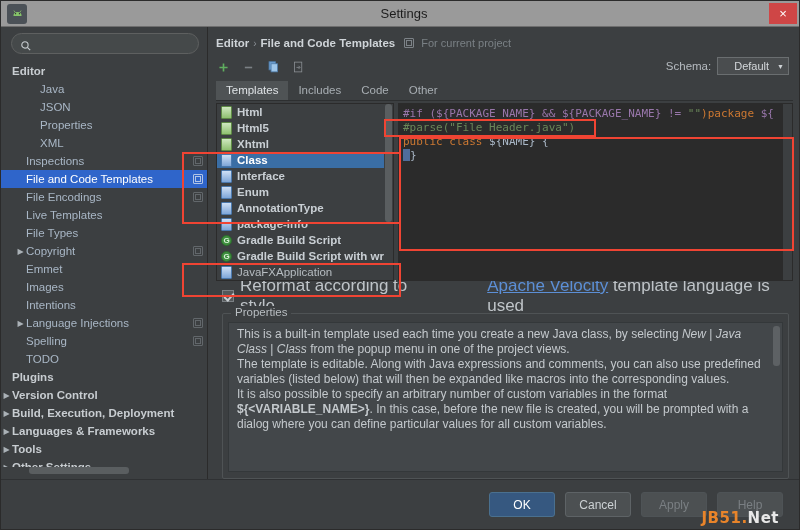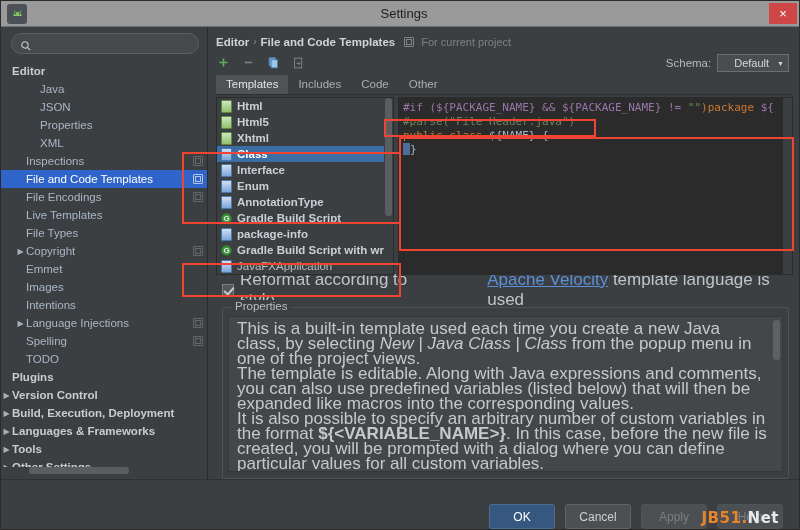--- a/index.html
+++ b/index.html
@@ -290,21 +290,21 @@
     background: #3c3f41; padding: 0 4px;
     font-size: 11.5px; color: #b9bec2;
   }
   .desc-box {
     height: 100%;
     background: #43474a;
     border: 1px solid #34383a;
     overflow: hidden;
     position: relative;
     padding: 4px 14px 0 8px;
-    font-size: 17px;
+    font-size: 12px;
     color: #c4c9cd;
     line-height: 15px;
   }
   .desc-box i { font-style: italic; }
   .desc-box b { font-weight: bold; }
   .desc-scroll {
     position: absolute; right: 1px; top: 1px;
     width: 9px; bottom: 1px; background: #43474a;
   }
   .desc-scroll .thumb {
@@ -320,21 +320,21 @@
   .left-hscroll .thumb {
     position: absolute; left: 20px; top: 0;
     width: 100px; height: 7px; background: #5a5e60; border-radius: 3px;
   }
 
   
   .footer {
     height: 50px;
     background: #3c3f41;
     border-top: 1px solid #2f3133;
-    display: flex; align-items: flex-end; justify-content: flex-end;
+    display: flex; align-items: center; justify-content: flex-end;
     gap: 10px; padding-right: 16px;
     position: relative;
   }
   .btn {
     min-width: 66px; height: 25px;
     background: #4c5052;
     border: 1px solid #5e6366;
     border-radius: 3px;
     color: #ccd1d4; font-size: 12px;
     display: flex; align-items: center; justify-content: center;
@@ -573,26 +573,26 @@
               </div>
               <div class="tpl-row bold">
                 <span class="tpl-ico ico-java"></span>
                 <span>Enum</span>
               </div>
               <div class="tpl-row bold">
                 <span class="tpl-ico ico-java"></span>
                 <span>AnnotationType</span>
               </div>
               <div class="tpl-row bold">
+                <span class="tpl-ico ico-java"></span>
+                <span>package-info</span>
+              </div>
+              <div class="tpl-row bold">
                 <span class="tpl-ico ico-gradle"></span>
                 <span>Gradle Build Script</span>
-              </div>
-              <div class="tpl-row bold">
-                <span class="tpl-ico ico-java"></span>
-                <span>package-info</span>
               </div>
               <div class="tpl-row bold">
                 <span class="tpl-ico ico-gradle"></span>
                 <span>Gradle Build Script with wrapper</span>
               </div>
               <div class="tpl-row">
                 <span class="tpl-ico ico-java"></span>
                 <span>JavaFXApplication</span>
               </div>
               <div class="tpl-row"></div>

